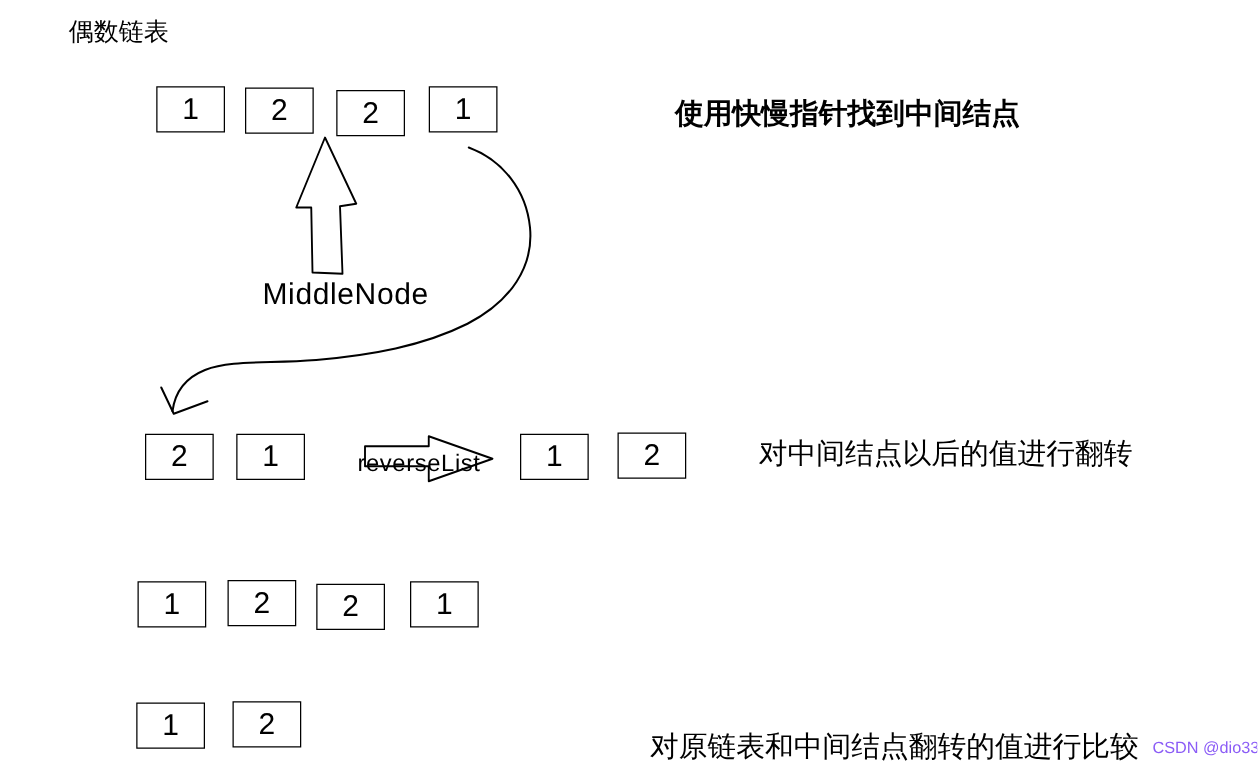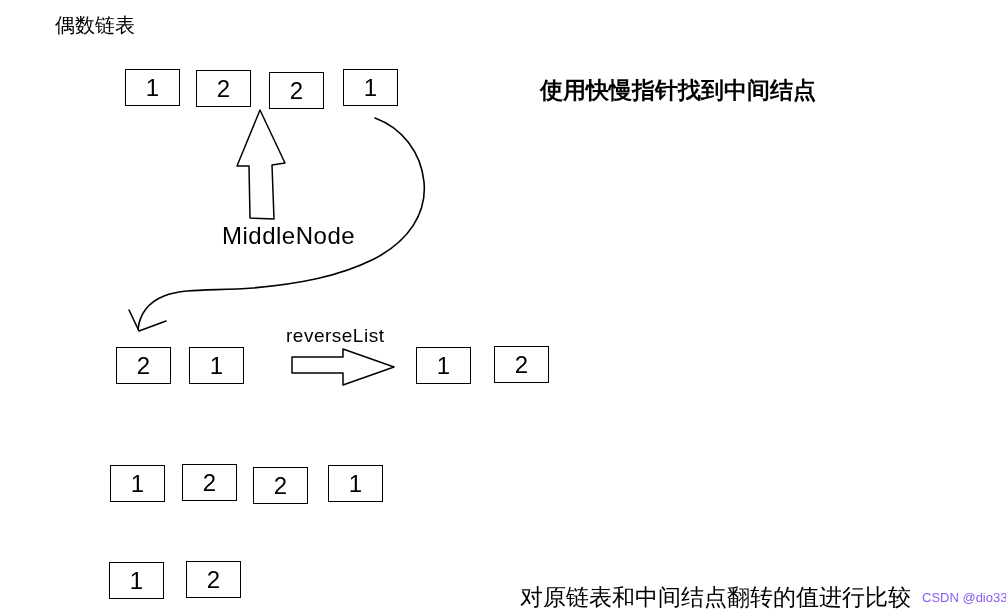--- a/index.html
+++ b/index.html
@@ -29,21 +29,21 @@
     box-sizing: content-box;
   }
   .label {
     position: absolute;
     white-space: nowrap;
     color: #000000;
   }
   .title       { font-size: 20px; }
   .cjk-note    { font-size: 23px; }
   .latin-note  { font-size: 24px; letter-spacing: 0.5px; }
-  .latin-small { font-size: 19px; letter-spacing: 0.5px; }
+  .latin-small { font-size: 19px; letter-spacing: 0.5px; margin-top: 36px; }
   .watermark {
     position: absolute;
     font-size: 13px;
     color: #8b5cf6;
     white-space: nowrap;
   }
   svg.arrows {
     position: absolute;
     left: 0; top: 0;
     width: 1006px; height: 610px;
@@ -69,30 +69,31 @@
     <polygon points="260,110 285,163 272,165 274,219 250,218 249,166 237,166" fill="#ffffff" stroke="#000000" stroke-width="1.5" stroke-linejoin="round"></polygon>
 
     <path d="M 375 118 C 402 128, 421 152, 424 182 C 427 213, 409 241, 374 259
              C 338 277, 297 284, 253 288 C 214 291, 184 288, 164 296
              C 149 302, 140 313, 138 329" fill="none" stroke="#000000" stroke-width="1.6" stroke-linecap="round"></path>
     <polyline points="129,310 139,331 166,321" fill="none" stroke="#000000" stroke-width="1.6" stroke-linecap="round" stroke-linejoin="round"></polyline>
 
     <polygon points="292,357 343,357 343,349 394,367 343,385 343,373 292,373" fill="#ffffff" stroke="#000000" stroke-width="1.5" stroke-linejoin="round"></polygon>
   </svg>
 
-  <div class="label latin-note" style="left:222px; top:222px;">MiddleNode</div>
+  <div class="label latin-note" style="left:210px; top:222px;">MiddleNode</div>
 
   <div class="label latin-small" style="left:286px; top:325px;">reverseList</div>
 
   <div class="box" style="left:116px; top:347px;">2</div>
   <div class="box" style="left:189px; top:347px;">1</div>
 
   <div class="box" style="left:416px; top:347px;">1</div>
   <div class="box" style="left:494px; top:346px;">2</div>
 
+  <div class="label cjk-note" style="left:607px; top:347px;">对中间结点以后的值进行翻转</div>
 
   <div class="box" style="left:110px; top:465px;">1</div>
   <div class="box" style="left:182px; top:464px;">2</div>
   <div class="box" style="left:253px; top:467px;">2</div>
   <div class="box" style="left:328px; top:465px;">1</div>
 
   <div class="label cjk-note" style="left:520px; top:542px;margin-top:40px;">对原链表和中间结点翻转的值进行比较</div>
 
   <div class="box" style="left:109px; top:562px;">1</div>
   <div class="box" style="left:186px; top:561px;">2</div>

